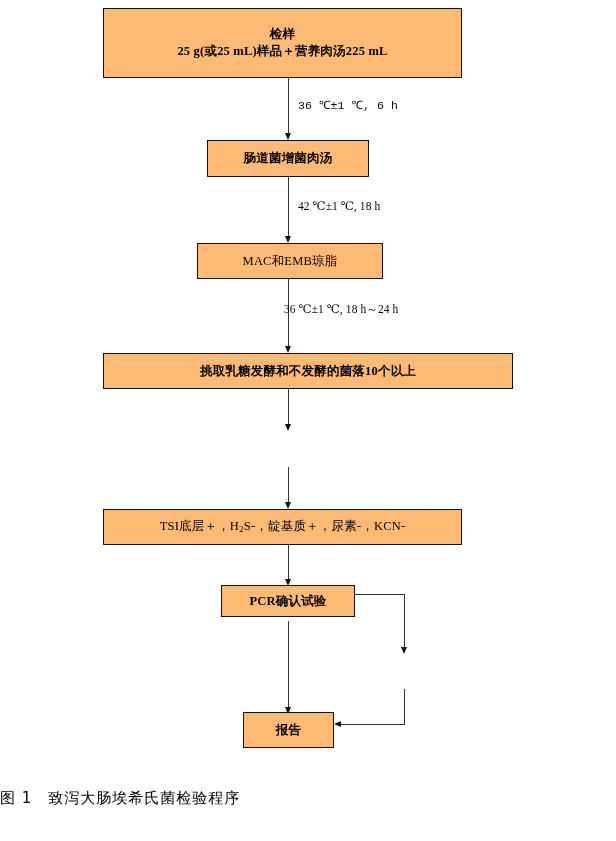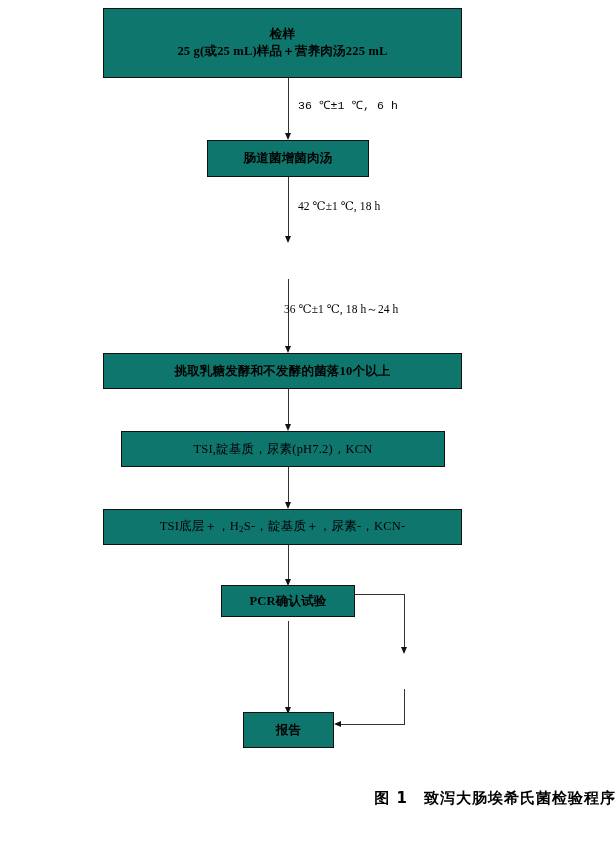--- a/index.html
+++ b/index.html
@@ -19,21 +19,21 @@
     position: absolute;
     left: 0;
     top: 0;
     width: 616px;
     height: 841px;
   }
   .node {
     position: absolute;
     box-sizing: border-box;
     border: 1.6px solid #111;
-    background: #0f766e;
+    background: #fdba74;
     display: flex;
     flex-direction: column;
     align-items: center;
     justify-content: center;
     text-align: center;
     line-height: 1.35;
     font-size: 12.5px;
     letter-spacing: 0.2px;
   }
   .node .ln {
@@ -70,23 +70,23 @@
     position: absolute;
     width: 0; height: 0;
     border-top: 3.6px solid transparent;
     border-bottom: 3.6px solid transparent;
     border-right: 7px solid #111;
   }
 
   .caption {
     position: absolute;
     width: 616px;
-    text-align: right;
+    text-align: left;
     font-size: 15px;
-    font-weight: bold;
+    font-weight: normal;
     letter-spacing: 1px;
     font-family: "DejaVu Sans", "Liberation Sans", sans-serif;
   }
   sub { font-size: 0.72em; vertical-align: -0.25em; }
 </style>
 </head>
 <body>
 
 <div id="flow">
 
@@ -100,35 +100,35 @@
   <div class="edge-label" style="left:298px; top:97px;font-family:Liberation Mono, monospace;">36 ℃±1 ℃, 6 h</div>
 
   <div class="node bold" style="left:207px; top:140px; height:37px; width:162px;">
     <span class="ln">肠道菌增菌肉汤</span>
   </div>
 
   <div class="vline" style="left:288px; top:177px; height:60px;"></div>
   <div class="arrow-down" style="left:284.5px; top:236px;"></div>
   <div class="edge-label" style="left:298px; top:199px;">42 ℃±1 ℃, 18 h</div>
 
+  <div class="node" style="left:197px; top:243px; height:36px; width:186px;">
+    <span class="ln">MAC和EMB琼脂</span>
+  </div>
 
   <div class="vline" style="left:288px; top:279px; height:68px;"></div>
   <div class="arrow-down" style="left:284.5px; top:346px;"></div>
   <div class="edge-label" style="left:284px; top:302px;text-align:right;">36 ℃±1 ℃, 18 h～24 h</div>
 
-  <div class="node bold" style="left:103px; top:353px; height:36px; width:359px;">
+  <div class="node bold" style="left:103px; top:353px; height:36px; width:410px;">
     <span class="ln">挑取乳糖发酵和不发酵的菌落10个以上</span>
   </div>
 
   <div class="vline" style="left:288px; top:389px; height:37px;"></div>
   <div class="arrow-down" style="left:284.5px; top:424px;"></div>
 
-  <div class="node" style="left:121px; top:431px; height:36px; width:324px;">
-    <span class="ln">TSI,靛基质，尿素(pH7.2)，KCN</span>
-  </div>
 
   <div class="vline" style="left:288px; top:467px; height:37px;"></div>
   <div class="arrow-down" style="left:284.5px; top:502px;"></div>
 
   <div class="node" style="left:103px; top:509px; height:36px; width:359px;">
     <span class="ln"><span>TSI底层＋，H</span><sub>2</sub><span>S-，靛基质＋，尿素-，KCN-</span></span>
   </div>
 
   <div class="vline" style="left:288px; top:545px; height:36px;"></div>
   <div class="arrow-down" style="left:284.5px; top:579px;"></div>

